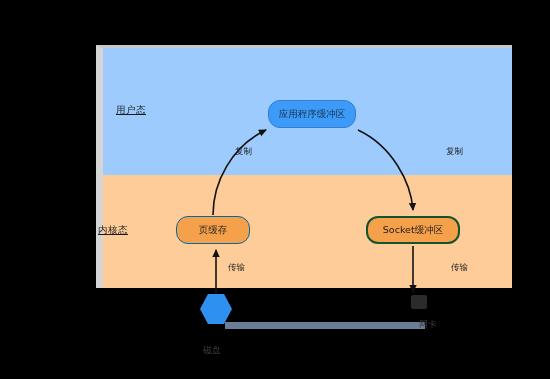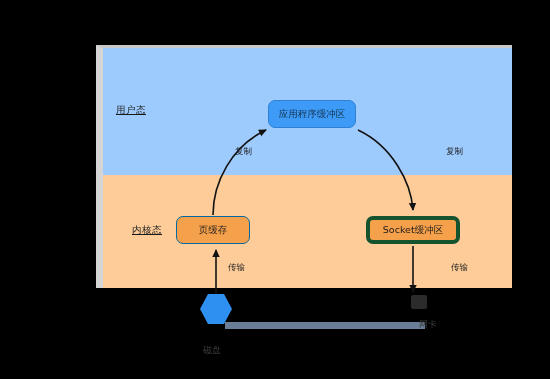--- a/index.html
+++ b/index.html
@@ -46,52 +46,52 @@
 
   .band-label {
     position: absolute;
     font-size: 9.5px;
     color: #1a1a1a;
     letter-spacing: .5px;
     white-space: nowrap;
     text-decoration: underline;
   }
   .band-label.user   { left: 116px; top: 104px; }
-  .band-label.kernel { left: 132px; top: 224px; }
+  .band-label.kernel { left: 98px; top: 224px; }
 
   
   .node {
     position: absolute;
     box-sizing: border-box;
     display: flex;
     align-items: center;
     justify-content: center;
     font-size: 9.5px;
     color: #1c1c1c;
     white-space: nowrap;
-    border-radius: 7px;
+    border-radius: 12px;
   }
   .node-app {
     left: 268px;  top: 100px;
     width: 88px;  height: 28px;
     background: #3D9BF7;
     border: 1px solid #2f7fd4;
     color: #12324f;
   }
   .node-pagecache {
     left: 176px; top: 216px;
     width: 74px; height: 28px;
     background: #F5A04A;
     border: 1px solid #0369a1;
   }
   .node-socket {
     left: 366px; top: 216px;
     width: 94px; height: 28px;
     background: #F5A04A;
-    border: 4px solid #14532d;
+    border: 2px solid #14532d;
   }
 
   
   .edge-label {
     position: absolute;
     font-size: 8.5px;
     color: #1a1a1a;
     white-space: nowrap;
     margin-left: 42px;
   }

